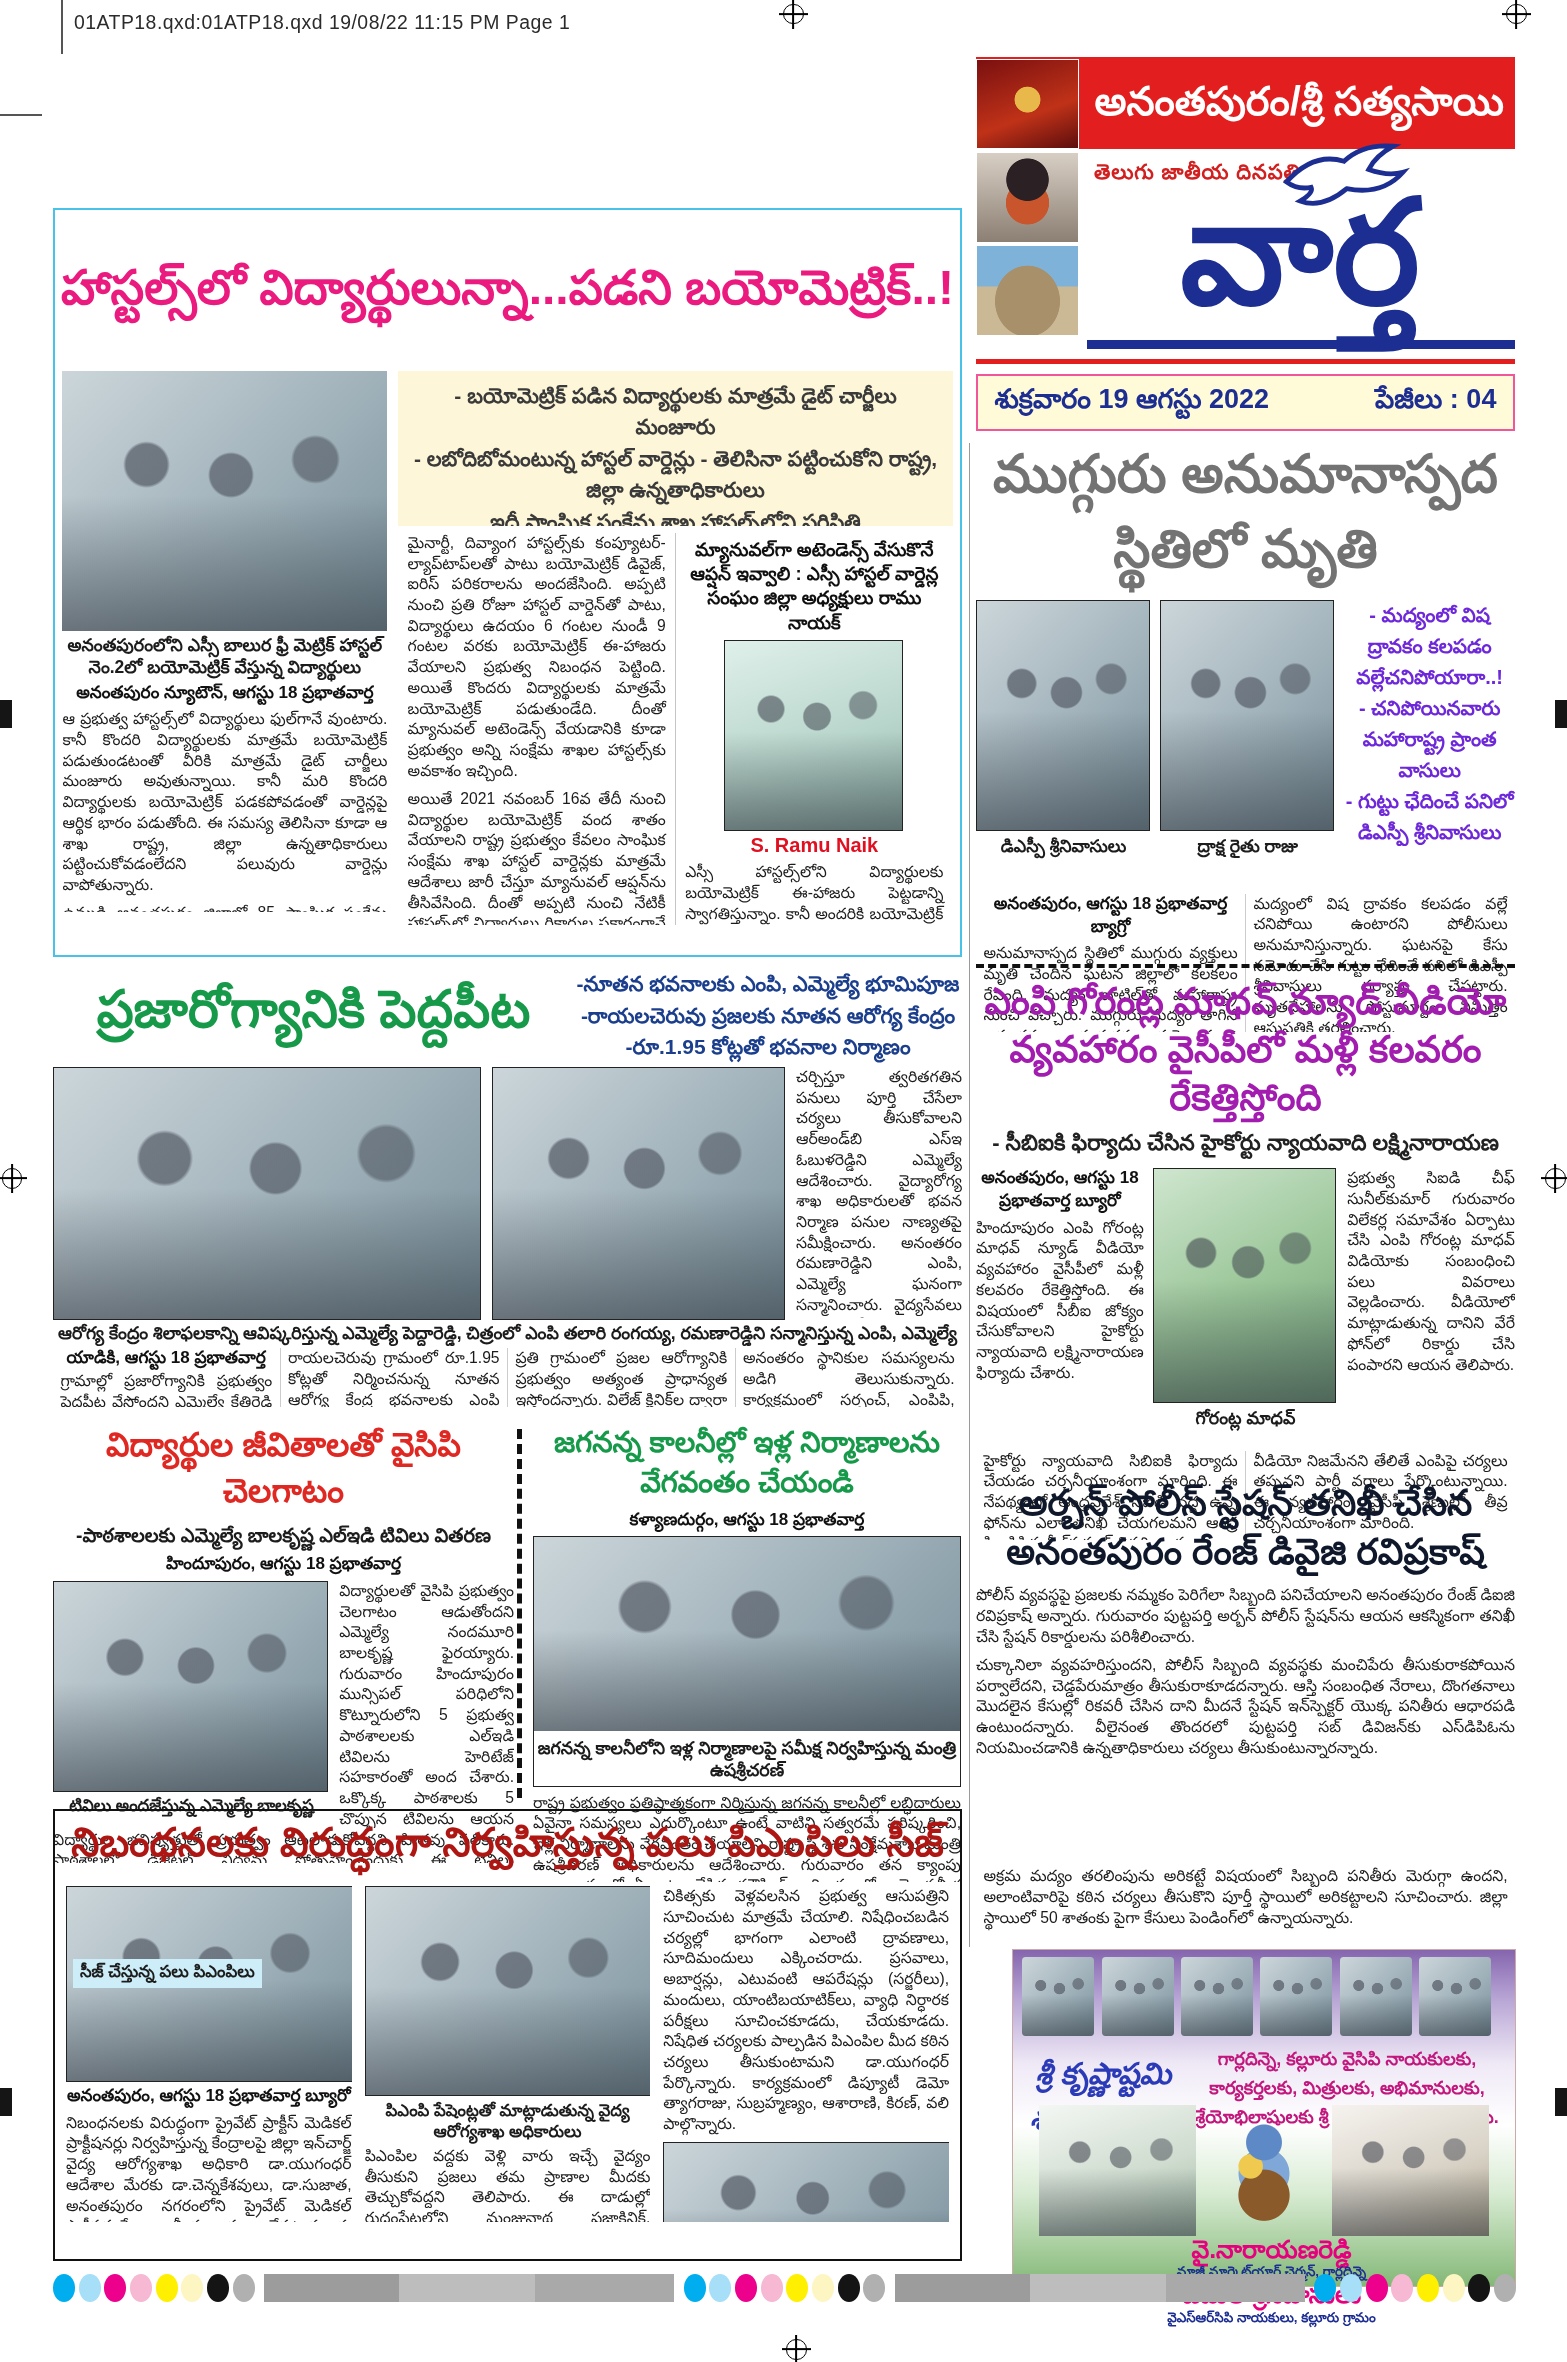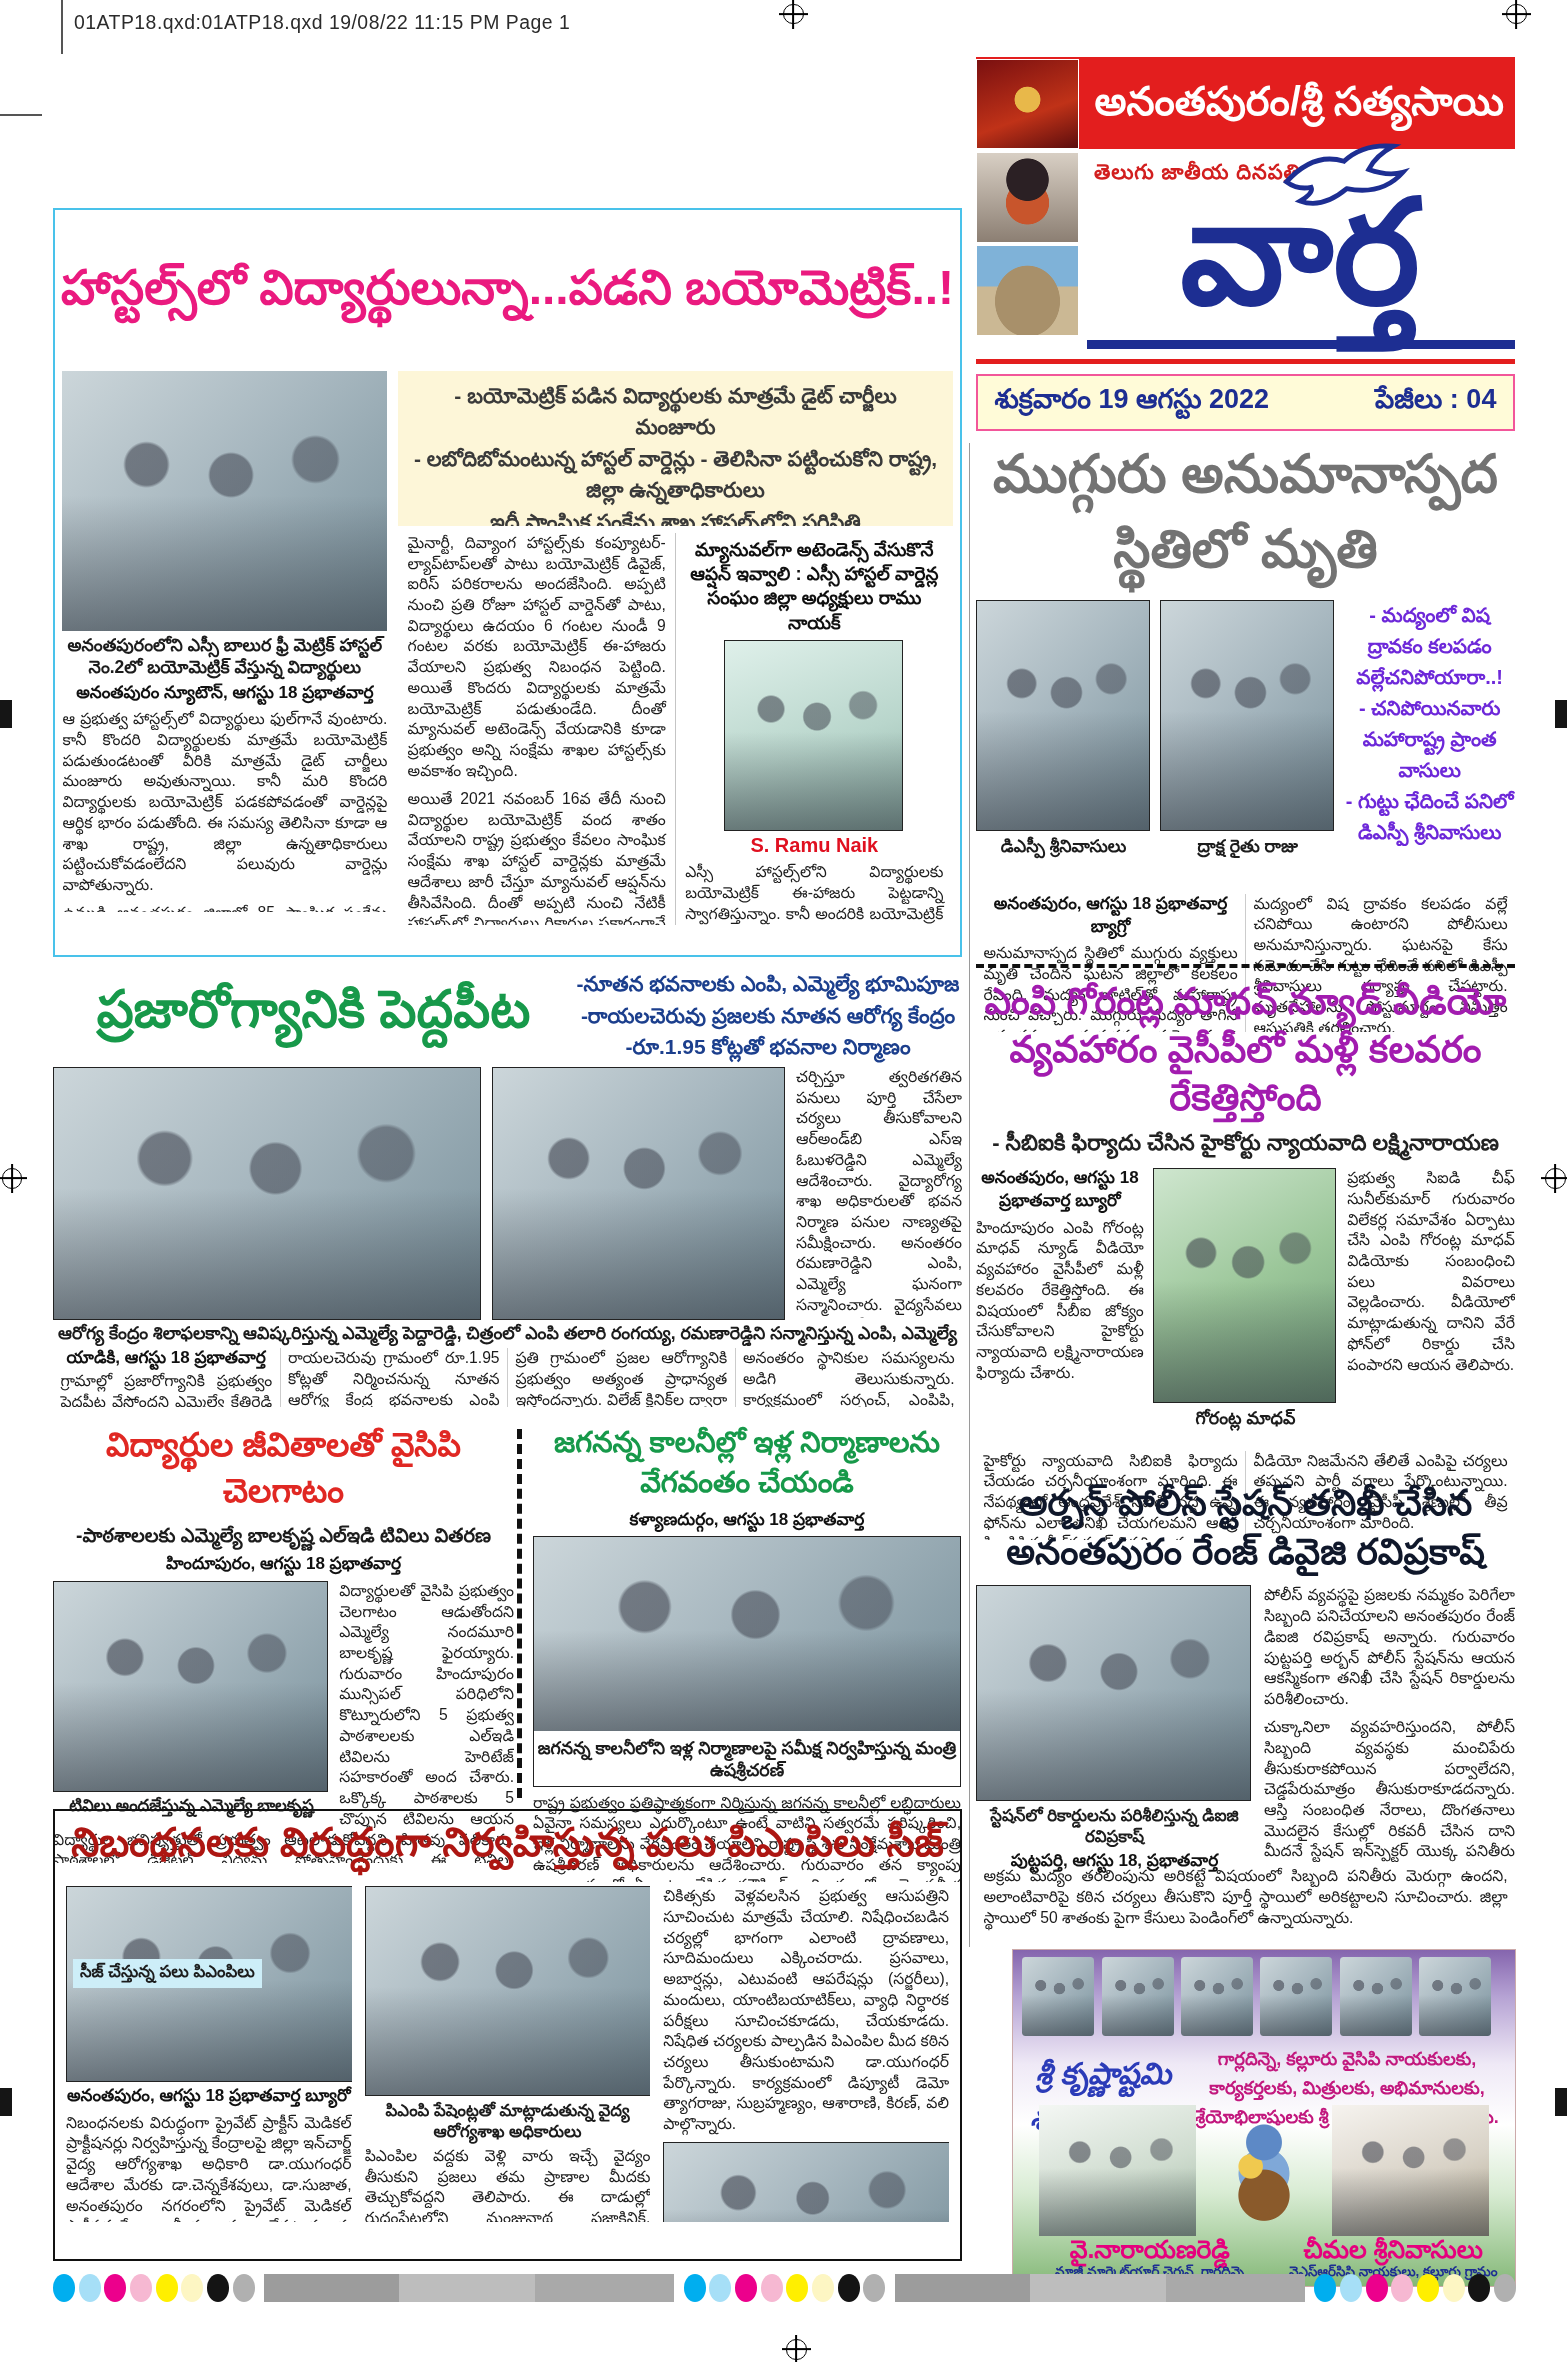--- a/index.html
+++ b/index.html
@@ -117,21 +117,21 @@
   .ad-title{width:166px;color:#2b3bb8;font-weight:bold;font-size:30px;text-align:center;
      font-style:italic;line-height:1.5;padding-top:11px;}
   .ad-msg{flex:1;color:#c2187e;font-weight:bold;font-size:18px;text-align:center;line-height:1.6;padding-top:5.5px;}
   .ad-people{position:absolute;left:0;right:0;bottom:50px;top:155px;display:flex;justify-content:space-between;padding:0 26px;}
   .ad-people .ph{width:157px;height:100%;}
   .krishna{position:absolute;left:50%;top:166px;transform:translateX(-50%);width:111px;height:120px;
      background:radial-gradient(circle at 50% 22%,#5d89c6 16%,transparent 17%),
        radial-gradient(circle at 38% 42%,#f0c94f 12%,transparent 13%),
        radial-gradient(circle at 50% 66%,#8a5a2b 26%,transparent 27%),
        radial-gradient(circle at 50% 48%,#7fa8d8 30%,transparent 31%);}
-  .ad-names{position:absolute;left:15px;right:0;bottom:5.5px;height:44px;display:flex;}
+  .ad-names{position:absolute;left:15px;right:0;bottom:5.5px;height:44px;display:flex;flex-direction:column;}
   .ad-names>div{flex:1;text-align:center;}
   .ad-name{color:#e6007e;font-weight:bold;font-size:25px;line-height:1;}
   .ad-role{color:#1d2e92;font-weight:bold;font-size:13.4px;margin-top:2.8px;}
   
   .strip{left:53px;top:2272px;width:1463px;height:31px;display:flex;align-items:center;gap:9.2px;}
   .dots{display:flex;gap:3.7px;}
   .dot{width:22px;height:28px;border-radius:50%;display:inline-block;}
   .gbar{height:28px;flex:1;background:linear-gradient(90deg,#9c9c9c 0 33%,#bdbdbd 33% 66%,#a9a9a9 66% 100%);}
 </style>
 </head>
@@ -363,25 +363,20 @@
         </div>
       <div>
           <p class="p">వీడియో నిజమేనని తేలితే ఎంపిపై చర్యలు తప్పవని పార్టీ వర్గాలు పేర్కొంటున్నాయి. ఈ వ్యవహారం వైసీపీ శ్రేణుల్లో తీవ్ర చర్చనీయాంశంగా మారింది.</p>
         </div>
     </div>
   </section>
 
   <section class="abs a7">
     <h2>అర్బన్ పోలీస్ స్టేషన్ తనిఖీ చేసిన అనంతపురం రేంజ్ డివైజి రవిప్రకాష్</h2>
     <div class="a7-flex">
-      <div class="a7-left">
-        <div class="ph frame" style="width:273px;height:214px;"></div>
-        <div class="cap" style="font-size:16.6px;">స్టేషన్‌లో రికార్డులను పరిశీలిస్తున్న డిఐజి రవిప్రకాష్</div>
-        <div class="dateline">పుట్టపర్తి, ఆగస్టు 18, ప్రభాతవార్త</div>
-      </div>
       <div class="a7-right">
         <p class="p">పోలీస్ వ్యవస్థపై ప్రజలకు నమ్మకం పెరిగేలా సిబ్బంది పనిచేయాలని అనంతపురం రేంజ్ డిఐజి రవిప్రకాష్ అన్నారు. గురువారం పుట్టపర్తి అర్బన్ పోలీస్ స్టేషన్‌ను ఆయన ఆకస్మికంగా తనిఖీ చేసి స్టేషన్ రికార్డులను పరిశీలించారు.</p>
         <p class="p">చుక్కానిలా వ్యవహరిస్తుందని, పోలీస్ సిబ్బంది వ్యవస్థకు మంచిపేరు తీసుకురాకపోయిన పర్వాలేదని, చెడ్డపేరుమాత్రం తీసుకురాకూడదన్నారు. ఆస్తి సంబంధిత నేరాలు, దొంగతనాలు మొదలైన కేసుల్లో రికవరీ చేసిన దాని మీదనే స్టేషన్ ఇన్‌స్పెక్టర్ యొక్క పనితీరు ఆధారపడి ఉంటుందన్నారు. వీలైనంత తొందరలో పుట్టపర్తి సబ్ డివిజన్‌కు ఎస్‌డిపిఓను నియమించడానికి ఉన్నతాధికారులు చర్యలు తీసుకుంటున్నారన్నారు.</p>
       </div>
     </div>
     <div class="a7-bot">
       <div>
           <p class="p">అక్రమ మద్యం తరలింపును అరికట్టే విషయంలో సిబ్బంది పనితీరు మెరుగ్గా ఉందని, అలాంటివారిపై కఠిన చర్యలు తీసుకొని పూర్తీ స్థాయిలో అరికట్టాలని సూచించారు. జిల్లా స్థాయిలో 50 శాతంకు పైగా కేసులు పెండింగ్‌లో ఉన్నాయన్నారు.</p>
         </div>
     </div>

